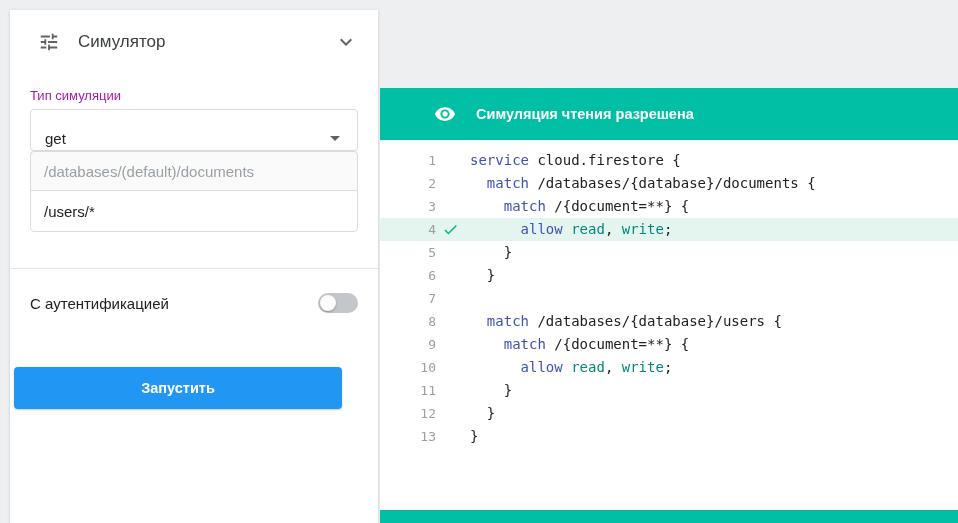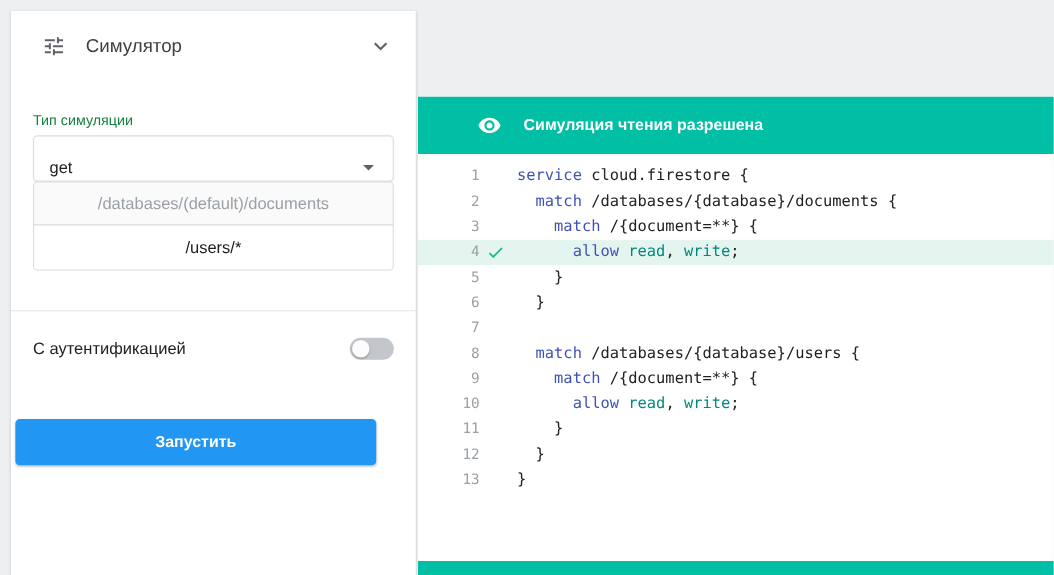--- a/index.html
+++ b/index.html
@@ -31,22 +31,22 @@
     cursor:pointer;
   }
   .panel-header .tune{width:24px;height:24px;color:#5f6368;flex:none;display:flex;align-items:center;}
   .panel-title{
     font-size:17px;font-weight:normal;color:#3c4043;
     margin-left:16px;flex:1;
   }
   .chev{width:24px;height:24px;color:#5f6368;flex:none;display:flex;align-items:center;}
   .field-label{
     display:block;
-    margin:34px 20px 6px 20px;
-    font-size:13px;color:#15803d;
+    margin:20px 20px 6px 20px;
+    font-size:13px;color:#a21caf;
   }
   .select{
     margin:0 20px;height:42px;
     border:1px solid #dadce0;border-radius:4px;
     background:#fff;
     display:flex;align-items:center;
     padding:16px 10px 0 14px;
     font-size:15px;color:#202124;
     cursor:pointer;
     box-shadow:0 1px 2px rgba(0,0,0,.05);
@@ -54,21 +54,20 @@
   .select .sel-val{flex:1;}
   .select .caret{width:24px;height:24px;color:#5f6368;display:flex;align-items:center;}
   .loc-label{margin-top:26px;}
   .text-field{
     display:block;width:calc(100% - 40px);
     margin:0 20px;height:40px;
     border:1px solid #dadce0;border-radius:4px 4px 0 0;
     padding:0 13px;font-size:15px;
     font-family:"Liberation Sans",sans-serif;
     outline:none;
-    text-align:center;
   }
   .text-field.prefix{
     background:#fafafa;color:#9aa0a6;
   }
   .text-field.editable{
     margin-top:-1px;height:42px;
     border-radius:0 0 4px 4px;color:#202124;background:#fff;
   }
   .divider{
     margin-top:36px;border:none;border-top:1px solid #e4e6e8;height:0;

